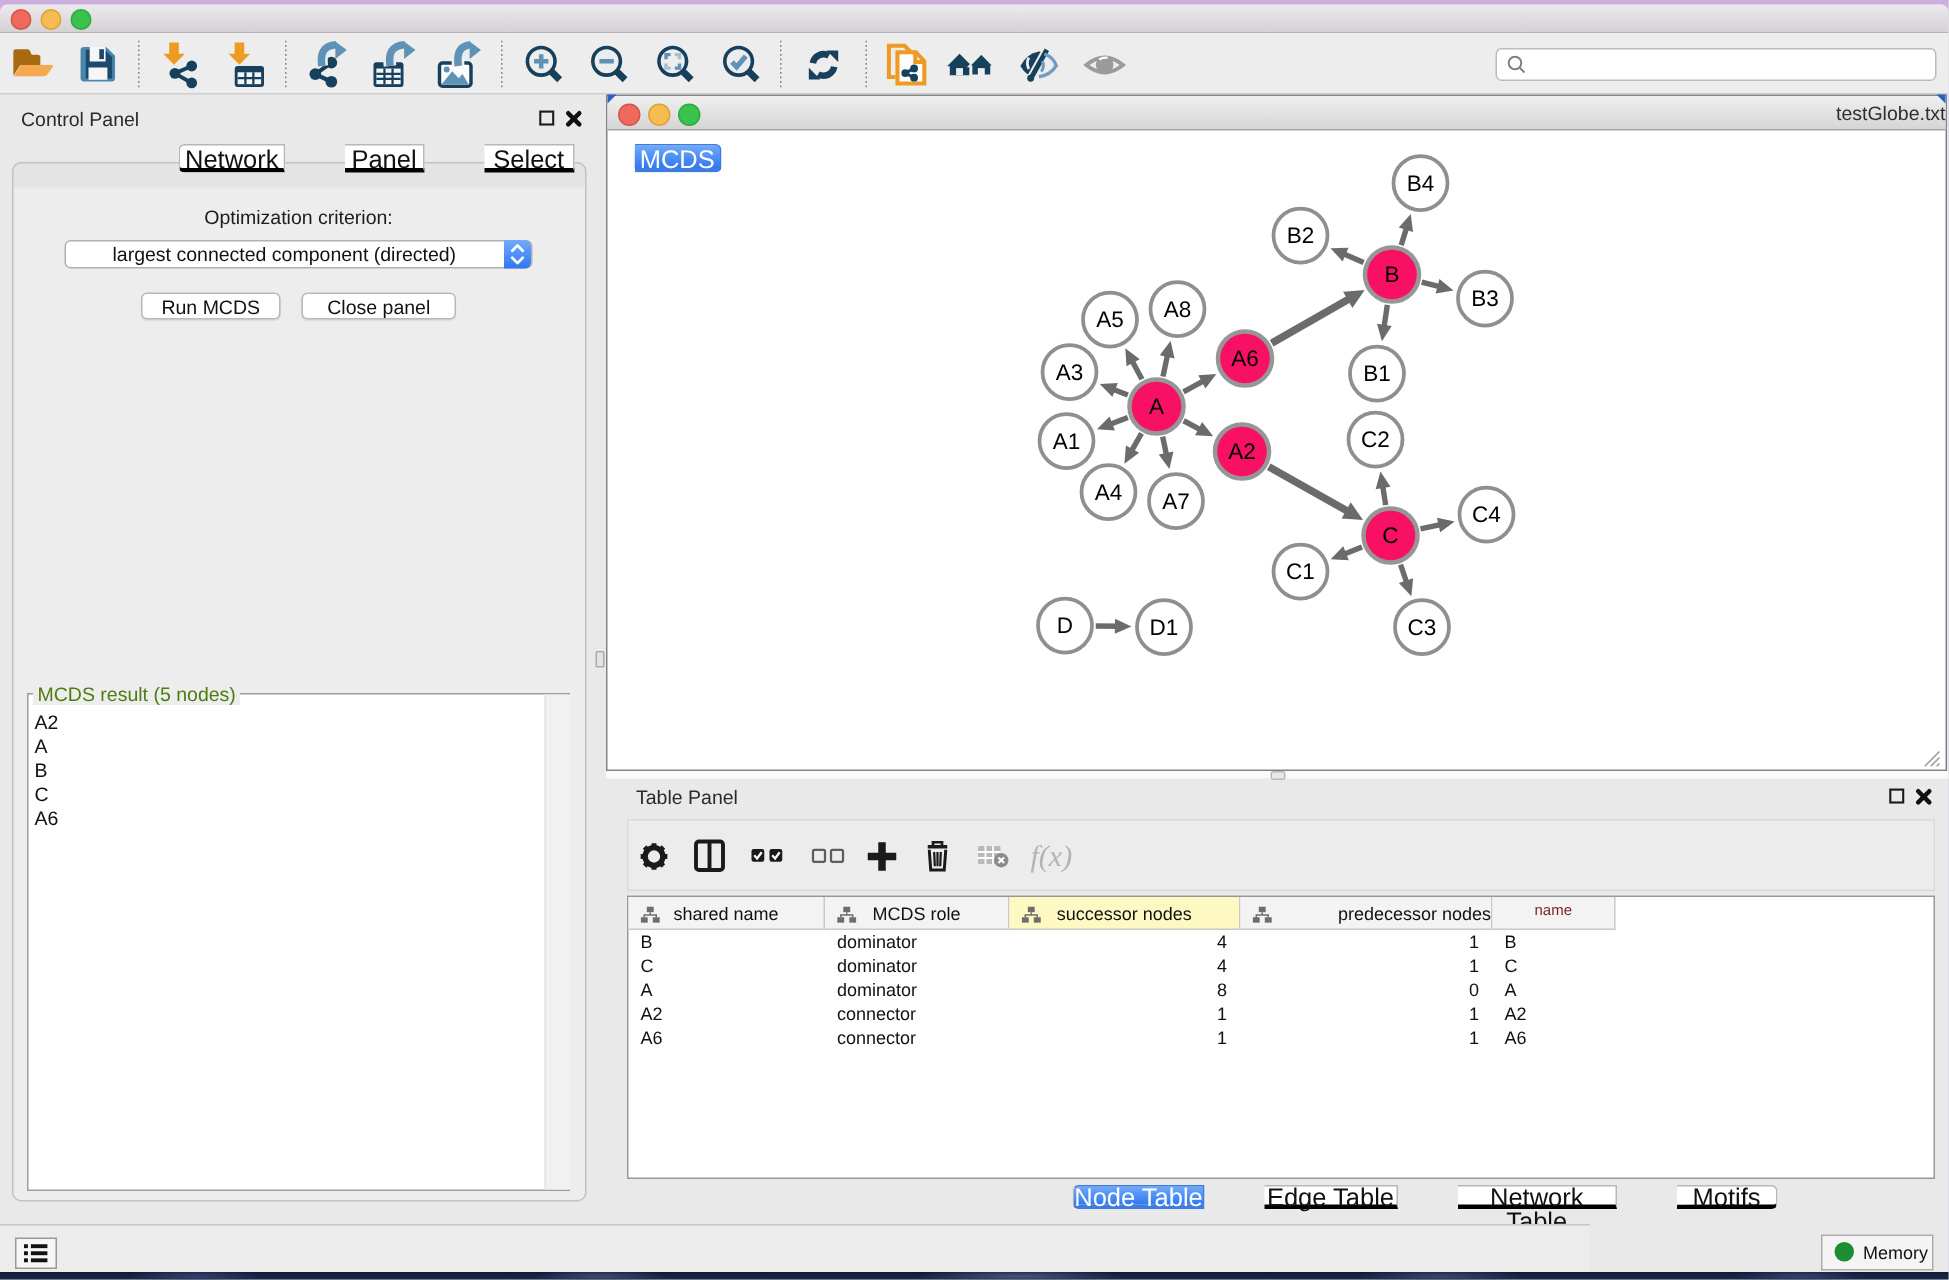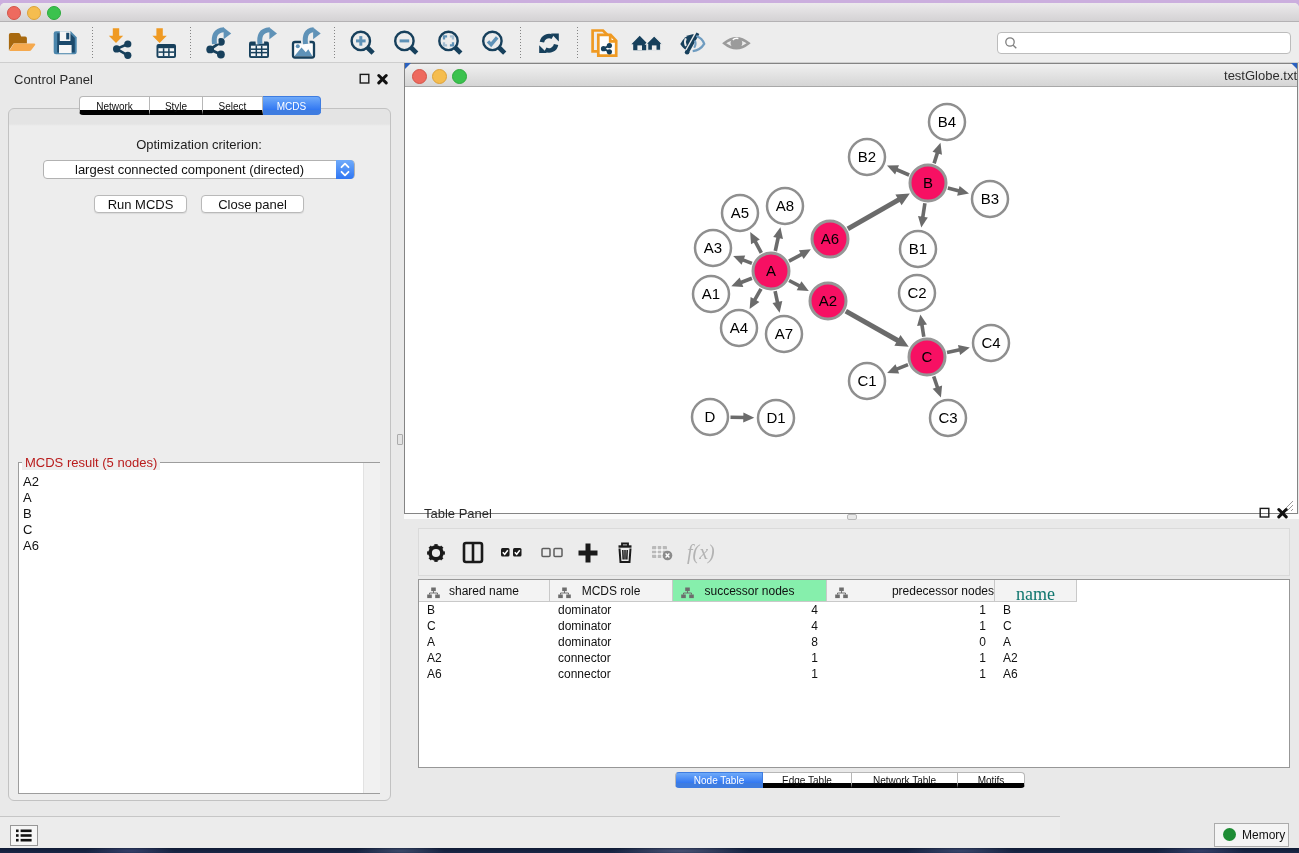--- a/index.html
+++ b/index.html
@@ -8,21 +8,21 @@
   .appwin{left:0;top:3px;width:1299px;height:846px;background:#e9e9e9;border-radius:5px 5px 0 0;overflow:hidden;}
   .titlebar{left:0;top:0;width:1299px;height:18px;background:linear-gradient(#eceaec,#d4d2d4);border-bottom:1px solid #b4b2b4;border-radius:5px 5px 0 0;}
   .tl{border-radius:50%;width:12px;height:12px;top:2.5px;}
   .title-txt{width:100%;text-align:center;top:2px;font-size:13px;color:#3c3c3c;}
   .toolbar{left:0;top:22px;width:1299px;height:40px;background:#ededed;border-bottom:1px solid #cecece;}
   .sep{top:5px;width:1px;height:32px;background-image:linear-gradient(#848484 38%,rgba(0,0,0,0) 0%);background-size:1px 3px;}
   .panelhdr{font-size:13px;color:#2a2a2a;text-align:center;}
   
   .seg{height:19px;display:flex;}
   .seg[style*="height:16px"] .t{line-height:16px;}
-  .seg .t{font-size:10px;line-height:20px;text-align:center;background:#ffffff;border-top:1px solid #b7b7b7;border-bottom:5px solid #000000;border-right:1px solid #b7b7b7;color:#111;}
+  .seg .t{font-size:17px;line-height:20px;text-align:center;background:#ffffff;border-top:1px solid #b7b7b7;border-bottom:3px solid #000000;border-right:1px solid #b7b7b7;color:#111;margin-left:40px;}
   .seg .t:first-child{border-left:1px solid #b7b7b7;border-radius:4px 0 0 4px;}
   .seg .t:last-child{border-radius:0 4px 4px 0;}
   .seg .sel{background:linear-gradient(#6faaf9,#3177f2);color:#fff;border-color:#3e7ce0;}
   .btn{background:#ffffff;border:1px solid #b9b9b9;border-radius:4px;font-size:13px;color:#111;text-align:center;box-shadow:0 1px 1px rgba(0,0,0,0.08);}
   .winbar{background:linear-gradient(#f0f0f0,#d5d5d5);border-bottom:1px solid #a8a8a8;}
 </style>
 </head>
 <body>
 <div class="abs appwin"></div>
 
@@ -151,42 +151,42 @@
 
 <div class="abs" id="controlpanel" style="left:0;top:63px;width:404px;height:753px;">
   <div class="abs panelhdr" style="left:14px;top:9px;">Control Panel</div>
   <svg class="abs" style="left:359px;top:10px;" width="32" height="12" viewBox="0 0 32 12">
     <rect x="1.2" y="1.4" width="8.6" height="8.6" fill="none" stroke="#1a1a1a" stroke-width="1.4"></rect>
     <path d="M19.8,2.5 L27.2,9.9 M27.2,2.5 L19.8,9.9" stroke="#111" stroke-width="3" fill="none" stroke-linecap="round"></path>
   </svg>
 
   <div class="abs seg" style="left:79px;top:33px;z-index:2;">
     <div class="t" style="width:69px;">Network</div>
-    <div class="t" style="width:52px;">Style</div>
+    <div class="t" style="width:52px;">Panel</div>
     <div class="t" style="width:59px;">Select</div>
     <div class="t sel" style="width:57px;">MCDS</div>
   </div>
 
   <div class="abs" style="left:8px;top:45px;width:381px;height:691px;background:linear-gradient(#e4e4e4 0px,#e4e4e4 15px,#ededed 17px,#ededed 100%);border:1px solid #c2c2c2;border-radius:6px;">
     <div class="abs" style="left:0;top:28px;width:380px;text-align:center;font-size:13px;color:#1c1c1c;">Optimization criterion:</div>
 
     <div class="abs" style="left:34px;top:51px;width:310px;height:17px;background:#fff;border:1px solid #b2b2b2;border-radius:4px;">
       <div class="abs" style="left:11px;top:1px;font-size:13px;color:#111;margin-left:20px;">largest connected component (directed)</div>
       <div class="abs" style="left:292px;top:-1px;width:18px;height:19px;background:linear-gradient(#70abfa,#2f76f3);border-radius:0 4px 4px 0;">
         <svg class="abs" style="left:3px;top:2px;" width="12" height="15" viewBox="0 0 12 15">
           <path d="M2.5,5.2 L6,1.6 L9.5,5.2" stroke="#fff" stroke-width="1.8" fill="none" stroke-linecap="round" stroke-linejoin="round"></path>
           <path d="M2.5,9.8 L6,13.4 L9.5,9.8" stroke="#fff" stroke-width="1.8" fill="none" stroke-linecap="round" stroke-linejoin="round"></path>
         </svg>
       </div>
     </div>
     <div class="abs btn" style="left:85px;top:86px;width:91px;height:16px;line-height:17px;">Run MCDS</div>
     <div class="abs btn" style="left:192px;top:86px;width:101px;height:16px;line-height:17px;">Close panel</div>
 
     <div class="abs" style="left:9px;top:353px;width:360px;height:330px;border:1px solid #9d9d9d;background:#fff;">
-      <div class="abs" style="left:3px;top:-8px;background:#ededed;padding:0 3px;font-size:13px;color:#b91c1c;">MCDS result (5 nodes)</div>
+      <div class="abs" style="left:3px;top:-8px;background:#ededed;padding:0 3px;font-size:13px;color:#4d7c0f;">MCDS result (5 nodes)</div>
       <div class="abs" style="left:4px;top:11px;font-size:13px;color:#111;line-height:16px;">A2<br>A<br>B<br>C<br>A6</div>
       <div class="abs" style="left:344px;top:0px;width:16px;height:330px;background:#f1f1f1;border-left:1px solid #e2e2e2;"></div>
     </div>
   </div>
 
   <div class="abs" style="left:397px;top:371px;width:4px;height:9px;background:#e3e3e3;border:1px solid #ababab;border-radius:1px;"></div>
 </div>
 
 <div class="abs" id="netwin" style="left:404px;top:63px;width:892px;height:449px;background:#fff;border:1px solid #848484;">
   <div class="abs winbar" style="left:0;top:0;width:892px;height:22px;">
@@ -281,21 +281,21 @@
     <line x1="2" y1="12" x2="12" y2="2" stroke="#9a9a9a" stroke-width="1"></line>
     <line x1="6" y1="12" x2="12" y2="6" stroke="#9a9a9a" stroke-width="1"></line>
     <line x1="10" y1="12" x2="12" y2="10" stroke="#9a9a9a" stroke-width="1"></line>
   </svg>
   <div class="abs" style="left:886px;top:-1px;width:0;height:0;border-top:6px solid #2a61c0;border-left:6px solid transparent;"></div>
   <div class="abs" style="left:0;top:-1px;width:0;height:0;border-top:6px solid #2a61c0;border-right:6px solid transparent;"></div>
 </div>
 
 <div class="abs" style="left:404px;top:514px;width:895px;height:5px;background:#fafafa;"></div>
 <div class="abs" style="left:847px;top:513.5px;width:8px;height:4px;background:#e8e8e8;border:1px solid #b9b9b9;border-radius:2px;"></div>
-<div class="abs" id="tablepanel" style="left:404px;top:495px;width:895px;height:302px;">
+<div class="abs" id="tablepanel" style="left:404px;top:513px;width:895px;height:302px;">
   <div class="abs panelhdr" style="left:20px;top:11px;">Table Panel</div>
   <svg class="abs" style="left:855px;top:12px;" width="32" height="12" viewBox="0 0 32 12">
     <rect x="1.2" y="1.4" width="8.6" height="8.6" fill="none" stroke="#1a1a1a" stroke-width="1.4"></rect>
     <path d="M19.8,2.5 L27.2,9.9 M27.2,2.5 L19.8,9.9" stroke="#111" stroke-width="3" fill="none" stroke-linecap="round"></path>
   </svg>
   <div class="abs" style="left:14px;top:33px;width:870px;height:46px;background:#ececec;border:1px solid #dadada;" id="tbltools"><svg width="872" height="46" viewBox="0 0 872 46">
         <g transform="translate(17,24)">
 <circle r="5.9" fill="none" stroke="#1a1a1a" stroke-width="3.6"></circle>
 <circle r="2.3" fill="#ececec"></circle>
 <g stroke="#1a1a1a" stroke-width="3.3">
@@ -354,21 +354,21 @@
         <span class="abs" style="left:8px;top:5px;"><svg width="13" height="12" viewBox="0 0 13 12">
             <g fill="#6d6d6d">
               <rect x="4.2" y="0.5" width="4.6" height="3.6"></rect>
               <rect x="0.2" y="7.5" width="4.6" height="3.6"></rect>
               <rect x="8.2" y="7.5" width="4.6" height="3.6"></rect>
             </g>
             <path d="M6.5,4.1 L6.5,6 M2.5,7.5 L2.5,6 L10.5,6 L10.5,7.5" stroke="#6d6d6d" stroke-width="1" fill="none"></path>
           </svg></span>
         <div class="abs" style="left:0;top:4px;width:122px;text-align:center;font-size:12px;color:#111;">MCDS role</div>
       </div>
-<div class="abs" style="left:254px;top:0;width:153px;height:21px;background:#86efac;border-right:1px solid #c9c9c9;border-bottom:1px solid #c9c9c9;">
+<div class="abs" style="left:254px;top:0;width:153px;height:21px;background:#fef9c3;border-right:1px solid #c9c9c9;border-bottom:1px solid #c9c9c9;">
         <span class="abs" style="left:8px;top:5px;"><svg width="13" height="12" viewBox="0 0 13 12">
             <g fill="#6d6d6d">
               <rect x="4.2" y="0.5" width="4.6" height="3.6"></rect>
               <rect x="0.2" y="7.5" width="4.6" height="3.6"></rect>
               <rect x="8.2" y="7.5" width="4.6" height="3.6"></rect>
             </g>
             <path d="M6.5,4.1 L6.5,6 M2.5,7.5 L2.5,6 L10.5,6 L10.5,7.5" stroke="#6d6d6d" stroke-width="1" fill="none"></path>
           </svg></span>
         <div class="abs" style="left:0;top:4px;width:153px;text-align:center;font-size:12px;color:#111;">successor nodes</div>
       </div>
@@ -377,21 +377,21 @@
             <g fill="#6d6d6d">
               <rect x="4.2" y="0.5" width="4.6" height="3.6"></rect>
               <rect x="0.2" y="7.5" width="4.6" height="3.6"></rect>
               <rect x="8.2" y="7.5" width="4.6" height="3.6"></rect>
             </g>
             <path d="M6.5,4.1 L6.5,6 M2.5,7.5 L2.5,6 L10.5,6 L10.5,7.5" stroke="#6d6d6d" stroke-width="1" fill="none"></path>
           </svg></span>
         <div class="abs" style="left:0;top:4px;width:167px;text-align:right;font-size:12px;color:#111;">predecessor nodes</div>
       </div>
 <div class="abs" style="left:576px;top:0;width:81px;height:21px;background:#f3f3f3;border-right:1px solid #c9c9c9;border-bottom:1px solid #c9c9c9;">
-        <div class="abs" style="left:0;top:4px;width:81px;text-align:center;font-size:18px;color:#0f766e;font-family:Liberation Serif, serif;">name</div>
+        <div class="abs" style="left:0;top:4px;width:81px;text-align:center;font-size:10px;color:#7f1d1d;">name</div>
       </div>
 <div class="abs" style="left:8px;top:23px;font-size:12px;color:#111;">B</div>
 <div class="abs" style="left:139px;top:23px;font-size:12px;color:#111;">dominator</div>
 <div class="abs" style="left:299px;top:23px;width:100px;text-align:right;font-size:12px;color:#111;">4</div>
 <div class="abs" style="left:467px;top:23px;width:100px;text-align:right;font-size:12px;color:#111;">1</div>
 <div class="abs" style="left:584px;top:23px;font-size:12px;color:#111;">B</div>
 <div class="abs" style="left:8px;top:39px;font-size:12px;color:#111;">C</div>
 <div class="abs" style="left:139px;top:39px;font-size:12px;color:#111;">dominator</div>
 <div class="abs" style="left:299px;top:39px;width:100px;text-align:right;font-size:12px;color:#111;">4</div>
 <div class="abs" style="left:467px;top:39px;width:100px;text-align:right;font-size:12px;color:#111;">1</div>

